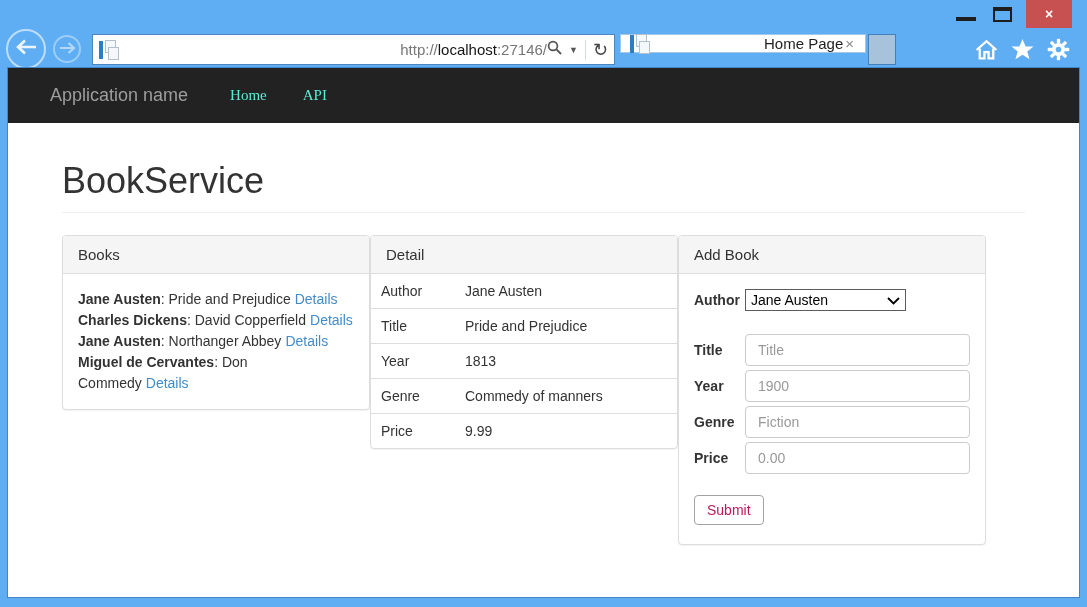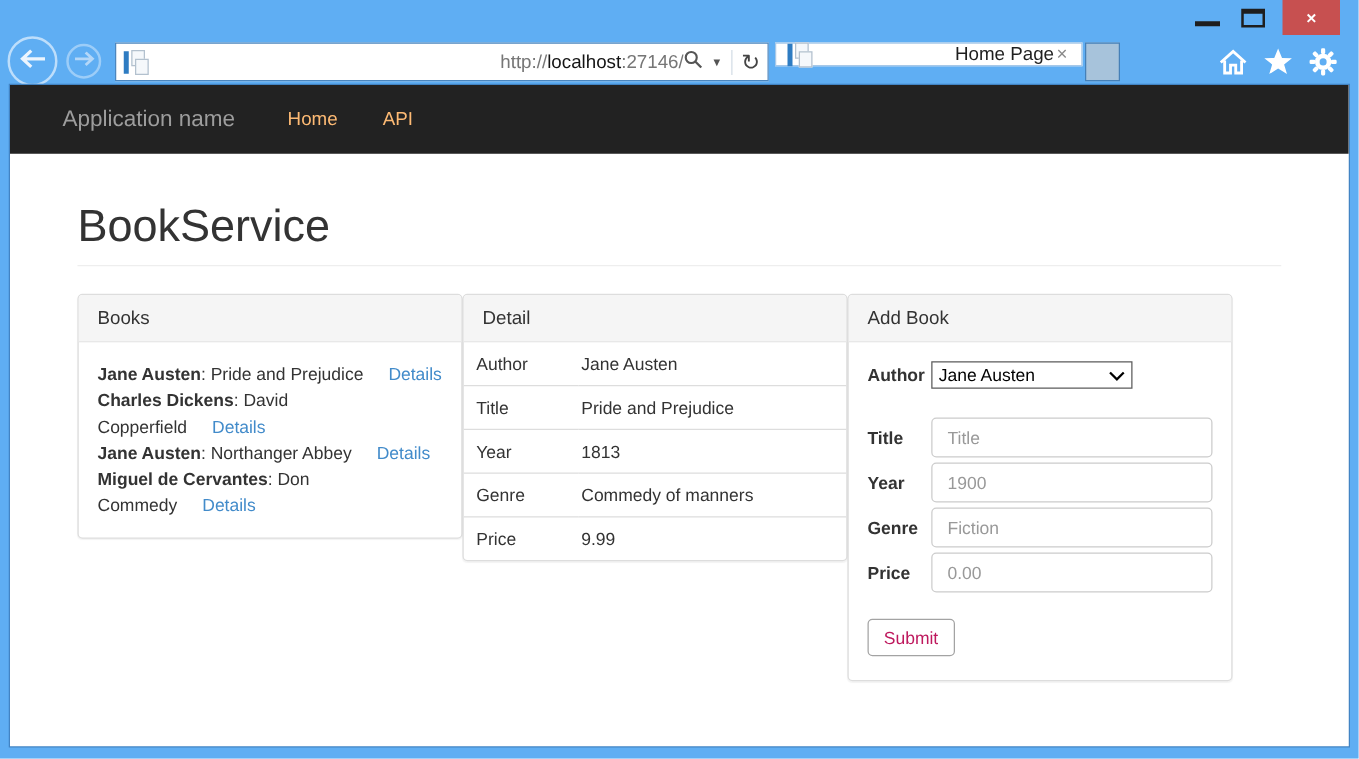--- a/index.html
+++ b/index.html
@@ -43,32 +43,32 @@
 
   .tool-icons { position:absolute; right:16px; top:6px; height:31px; display:flex; align-items:center; gap:11px; }
   .tool-icons .ti { width:25px; height:25px; cursor:pointer; }
 
   
   .viewport { position:absolute; left:8px; top:68px; right:8px; bottom:10px; background:#fff;
               box-shadow:0 0 0 1px #4284C4; overflow:hidden; }
 
   .navbar { height:55px; background:#222; display:flex; align-items:center; padding-left:42px; }
   .brand { color:#9d9d9d; font-size:18px; margin-right:42px; cursor:pointer;text-align:right; }
-  .navlink { color:#fdba74; font-size:15px; margin-right:36px; text-decoration:none; cursor:pointer; }
+  .navlink { color:#5eead4; font-size:15px; margin-right:36px; text-decoration:none; cursor:pointer;font-family:Liberation Serif, serif; }
 
   .container { padding:0 54px; }
   h1.page-title { font-size:36px; font-weight:400; color:#333; margin:37px 0 10px; }
   .page-hr { border:none; border-top:1px solid #eee; margin:0; }
 
   .row { display:flex; align-items:flex-start; margin-top:22px; }
   .panel { width:308px; background:#fff; border:1px solid #ddd; border-radius:4px; box-shadow:0 1px 1px rgba(0,0,0,.05); }
   .panel-heading { padding:10px 15px; background:#f5f5f5; border-bottom:1px solid #ddd;
                    border-radius:3px 3px 0 0; font-size:15px; color:#333; }
   .panel-body { padding:15px; font-size:14px; color:#333; line-height:21px; }
-  .details { color:#428bca; text-decoration:none; margin-left:20px; cursor:pointer; }
+  .details { color:#428bca; text-decoration:none; margin-left:4px; cursor:pointer; }
 
   table.detail { width:100%; border-collapse:collapse; font-size:14px; color:#333; }
   table.detail td { padding:9px 2px; border-top:1px solid #ddd; }
   table.detail td.lbl { width:92px; padding-left:10px; }
   table.detail tr:first-child td { border-top:none; }
 
   .form-body { padding:15px 15px 19px; }
   .form-row { display:flex; align-items:center; margin-bottom:4px; }
   .form-row label { width:51px; font-weight:bold; font-size:14px; color:#333; flex:0 0 auto; }
   .author-row { margin-bottom:23px; }

